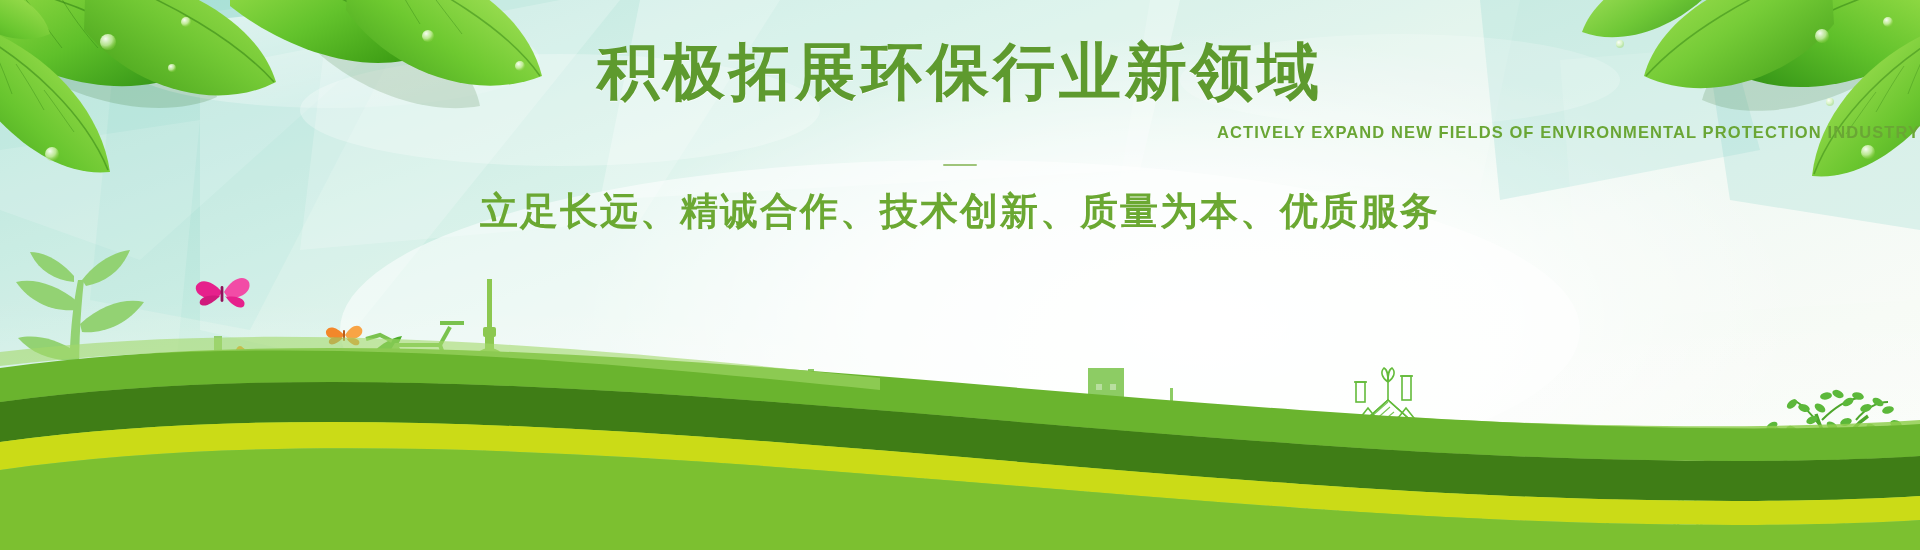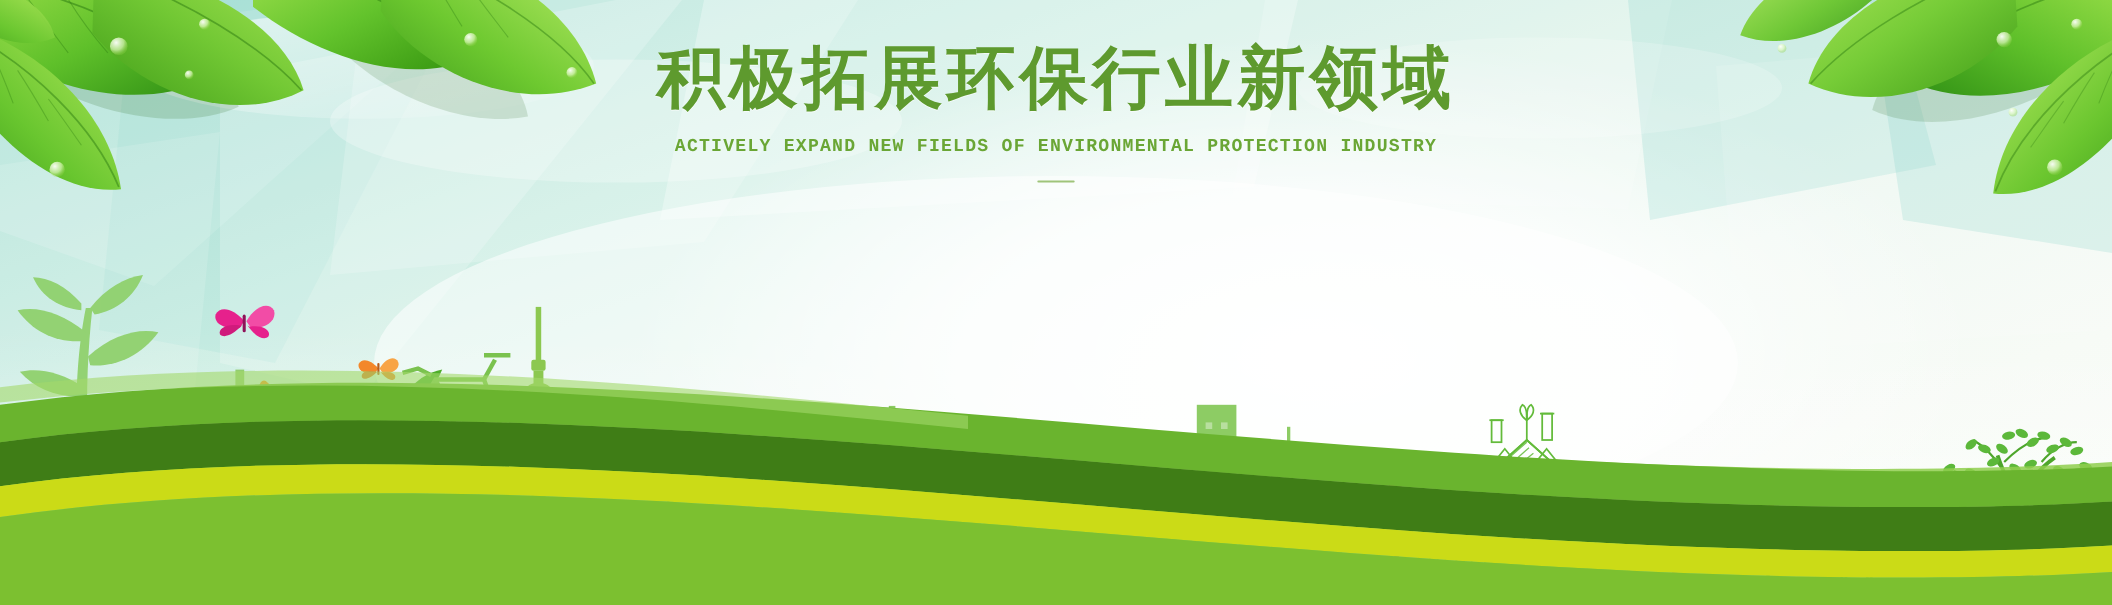--- a/index.html
+++ b/index.html
@@ -16,23 +16,24 @@
   .textblock{position:absolute;left:0;top:0;width:1920px;text-align:center;z-index:40;}
   .headline{
     margin:0;padding-top:36px;
     font-family:"Liberation Serif","DejaVu Serif",serif;
     font-weight:700;font-size:62px;letter-spacing:4px;
     color:#5e9a2e;line-height:1.18;
     text-shadow:0 1px 0 rgba(255,255,255,0.6);
   }
   .subtitle{
     margin:0;padding-top:14px;
-    font-family:Liberation Mono, monospace;
+    font-family:Liberation Sans, sans-serif;
     font-weight:700;font-size:16.5px;letter-spacing:1.1px;
     color:#6aa635;
+    text-align:right;
   }
   .divider{
     width:34px;height:2px;background:#9fc47a;margin:22px auto 0;border-radius:1px;
   }
   .tagline{
     margin:0;padding-top:20px;
     font-family:"Liberation Serif","DejaVu Serif",serif;
     font-weight:700;font-size:38px;letter-spacing:2px;
     color:#6ba832;
   }
@@ -653,15 +654,16 @@
 
     <path d="M0,250 C380,196 840,256 1300,288 C1580,308 1790,308 1920,300 L1920,330 L0,330 Z" fill="#7cc030"></path>
 
     <path d="M0,132 C300,96 620,132 880,158 L880,170 C620,144 300,110 0,146 Z" fill="#a4d96a" opacity="0.6"></path>
   </svg>
 
   <div class="textblock">
     <h1 class="headline">积极拓展环保行业新领域</h1>
     <p class="subtitle">ACTIVELY EXPAND NEW FIELDS OF ENVIRONMENTAL PROTECTION INDUSTRY</p>
     <div class="divider"></div>
+    <p class="tagline">立足长远、精诚合作、技术创新、质量为本、优质服务</p>
   </div>
 
 </div>
 
 </body></html>

